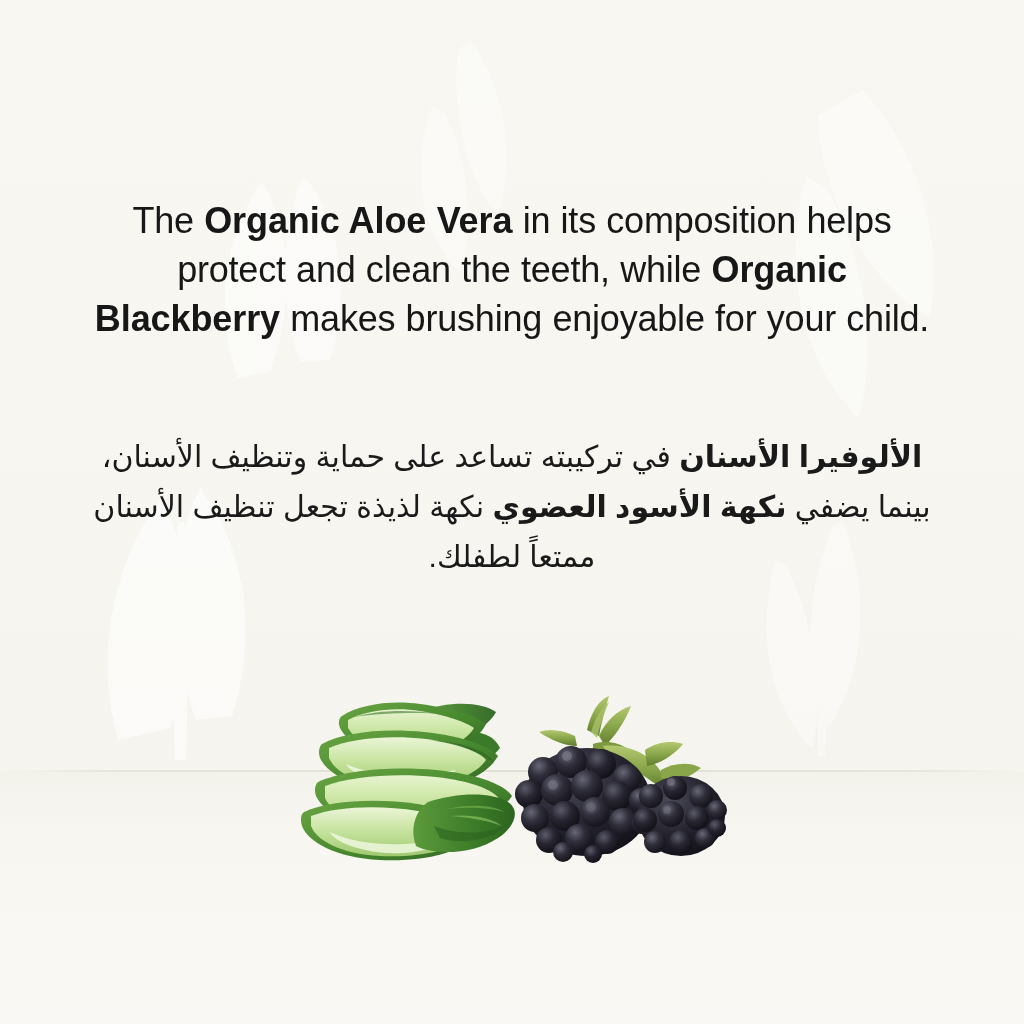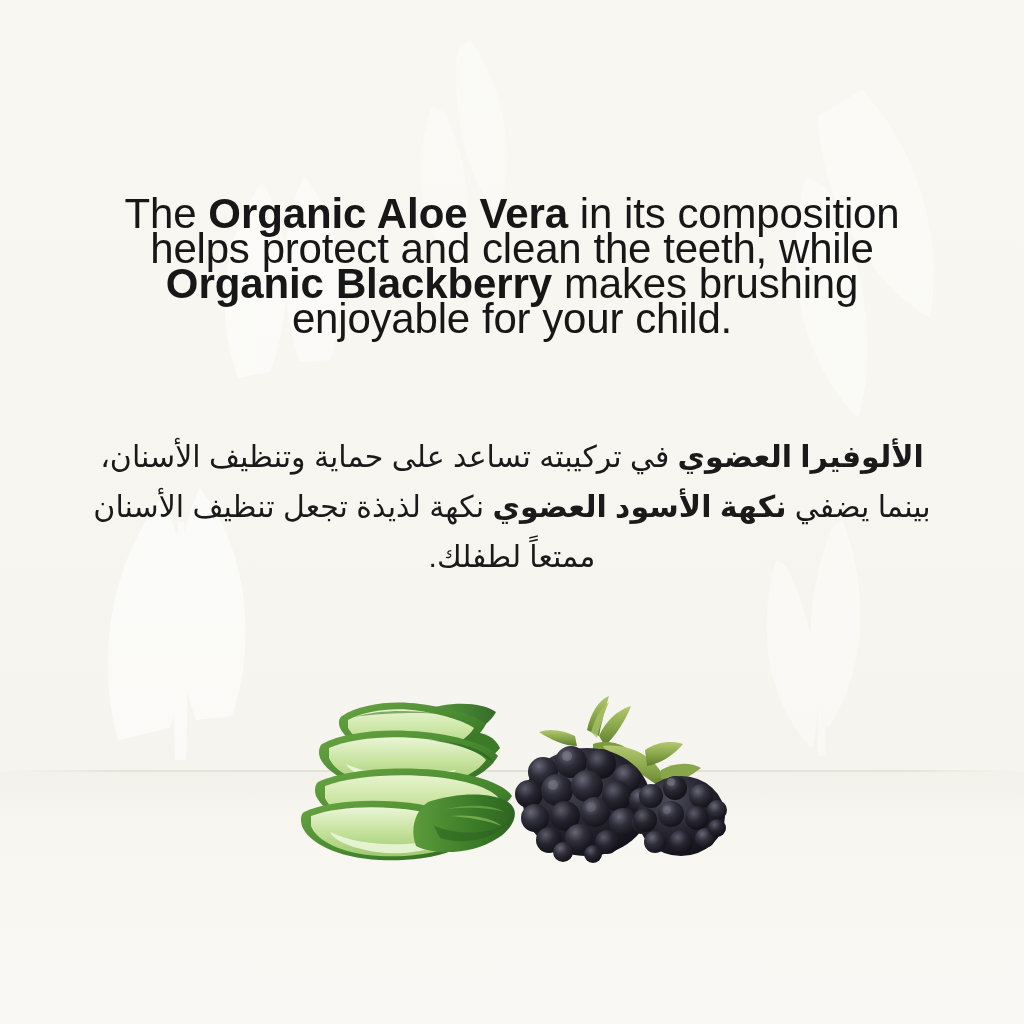--- a/index.html
+++ b/index.html
@@ -56,22 +56,22 @@
   }
 
   
   .text-en {
     position: absolute;
     left: 92px;
     top: 196px;
     width: 840px;
     text-align: center;
     color: #171717;
-    font-size: 42px;
-    line-height: 35px;
+    font-size: 36px;
+    line-height: 49px;
     font-weight: 400;
     letter-spacing: -0.2px;
     word-spacing: 0.5px;
   }
   .text-en b { font-weight: 700; letter-spacing: -0.1px; }
 
   .text-ar {
     position: absolute;
     left: 92px;
     top: 432px;
@@ -128,21 +128,21 @@
       <path d="M470 40 C 506 90, 516 160, 498 214 C 462 176, 452 98, 458 50 Z"></path>
       <path d="M432 106 C 410 168, 420 234, 460 272 C 476 222, 466 152, 444 112 Z"></path>
     </g>
   </svg>
 
   <div class="text-en" style="color: rgb(23, 23, 23);">
     <span>The <b>Organic Aloe Vera</b> in its composition helps protect and clean the teeth, while <b>Organic Blackberry</b> makes brushing enjoyable for your child.</span>
   </div>
 
   <div class="text-ar" lang="ar" dir="rtl" style="color: rgb(26, 26, 26);">
-    <span><b>الألوفيرا العضوي</b> في تركيبته تساعد على حماية وتنظيف الأسنان، بينما يضفي <b>نكهة الأسود العضوي</b> نكهة لذيذة تجعل تنظيف الأسنان ممتعاً لطفلك.</span>
+    <span><b>الألوفيرا الأسنان</b> في تركيبته تساعد على حماية وتنظيف الأسنان، بينما يضفي <b>نكهة الأسود العضوي</b> نكهة لذيذة تجعل تنظيف الأسنان ممتعاً لطفلك.</span>
   </div>
 
   <div class="illustration">
     <svg width="430" height="180" viewBox="0 0 430 180" xmlns="http://www.w3.org/2000/svg" aria-hidden="true">
       <defs>
         <linearGradient id="fleshA" x1="0" y1="0" x2="0" y2="1">
           <stop offset="0%" stop-color="#e7f3cf"></stop>
           <stop offset="45%" stop-color="#cbe6a4"></stop>
           <stop offset="100%" stop-color="#a9d07a"></stop>
         </linearGradient>

